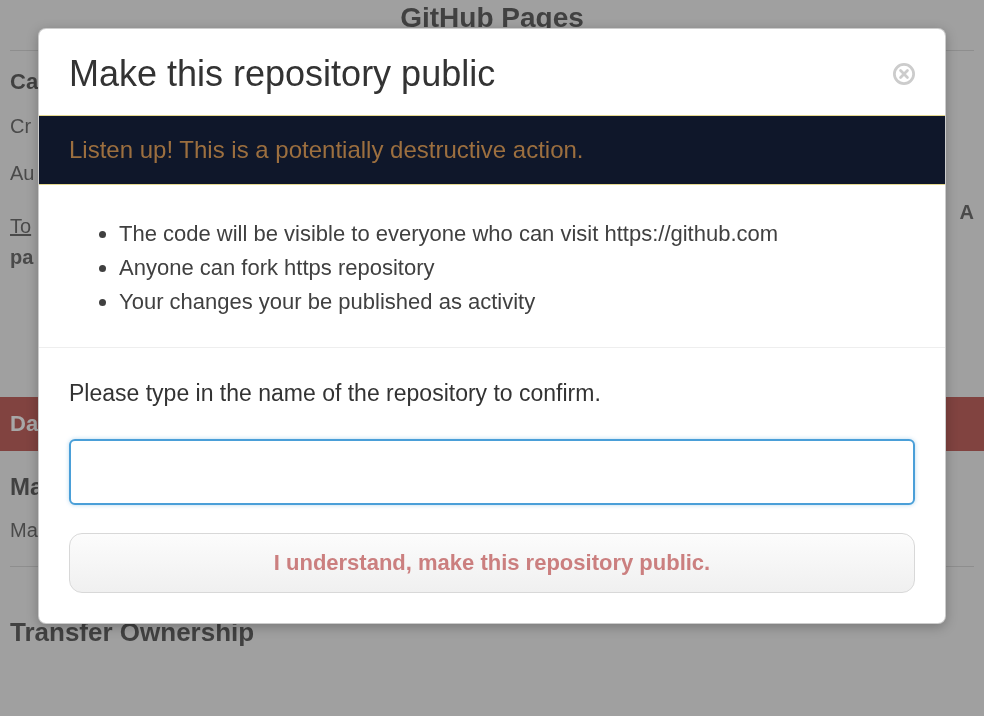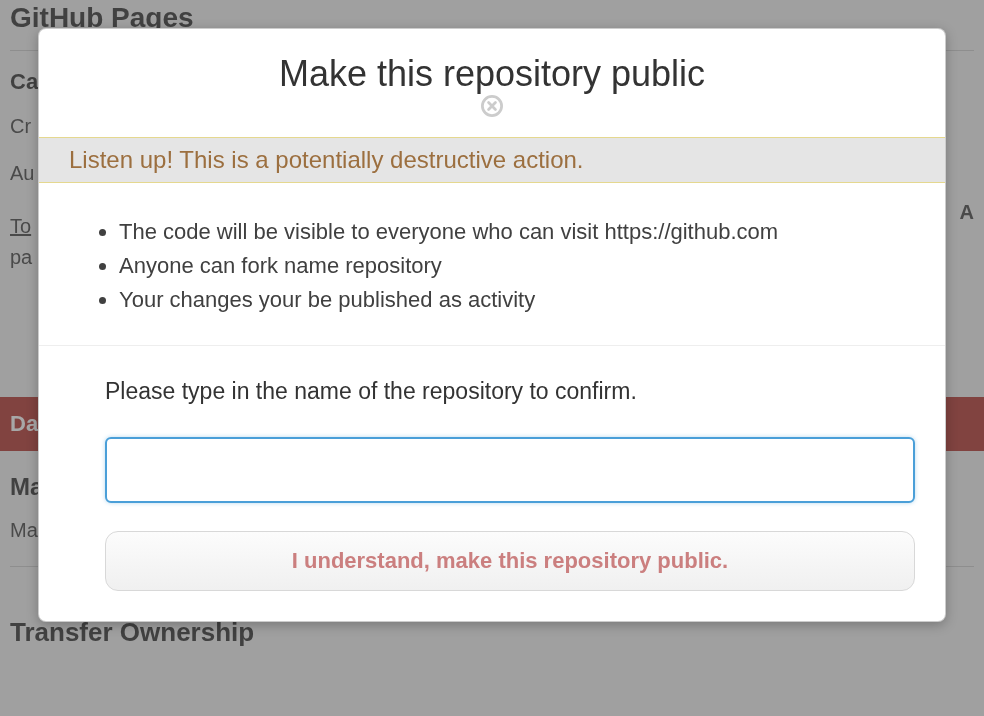--- a/index.html
+++ b/index.html
@@ -25,20 +25,21 @@
       bottom: 0;
       padding: 0 10px;
       color: #333;
       font-size: 20px;
     }
     .bg-heading {
       font-size: 28px;
       font-weight: bold;
       color: #333;
       padding: 2px 0 10px 0;
+      text-align: center;
     }
     .bg-section-label {
       font-weight: bold;
       font-size: 22px;
       padding: 18px 0 12px 0;
     }
     .bg-text {
       font-size: 20px;
       color: #444;
       padding: 8px 0;
@@ -87,64 +88,62 @@
       border-radius: 8px;
       box-shadow: 0 3px 12px rgba(0,0,0,0.25);
       overflow: hidden;
     }
     
     .modal-header {
       display: flex;
       justify-content: space-between;
       align-items: center;
       padding: 24px 30px 20px 30px;
-      flex-direction: column;
     }
     .modal-title {
       font-size: 36px;
       font-weight: normal;
       color: #333;
     }
     .close-icon {
       width: 22px;
       height: 22px;
       cursor: pointer;
       color: #ccc;
       flex-shrink: 0;
     }
     .close-icon svg {
       display: block;
     }
     
     .alert-banner {
-      background: #e5e5e5;
+      background: #0f172a;
       border-top: 1px solid #e5d88f;
       border-bottom: 1px solid #e5d88f;
-      padding: 8px 30px;
+      padding: 20px 30px;
       font-size: 24px;
       color: #9c6f3f;
     }
     
     .modal-body {
       padding: 32px 30px 28px 30px;
       border-bottom: 1px solid #eee;
     }
     .modal-body ul {
       list-style: disc;
       padding-left: 50px;
     }
     .modal-body li {
       font-size: 22px;
       line-height: 1.55;
       color: #404040;
     }
     
     .modal-confirm {
       padding: 32px 30px 30px 30px;
-      margin-left: 36px;
     }
     .confirm-label {
       font-size: 23px;
       color: #333;
       margin-bottom: 32px;
     }
     .confirm-input {
       width: 100%;
       padding: 18px 16px;
       font-size: 22px;
@@ -175,21 +174,21 @@
 
 <div class="background-page">
   <div class="bg-heading">GitHub Pages</div>
   <div class="bg-divider"></div>
   <div class="bg-section-label">Ca</div>
   <div class="bg-text">Cr</div>
   <div class="bg-text" style="padding-top:16px;">Au</div>
   <div style="display:flex; justify-content:space-between;">
     <div>
       <div class="bg-text" style="padding-top:22px;text-decoration:underline;">To</div>
-      <div class="bg-text" style="padding-top:0;">pa</div>
+      <div class="bg-text" style="padding-top:0;font-weight:bold;">pa</div>
     </div>
     <div class="bg-text" style="padding-top:8px; font-weight:bold;">A</div>
   </div>
   <div class="bg-danger-bar">Da</div>
   <div class="bg-subheading">Ma</div>
   <div class="bg-text">Ma</div>
   <div class="bg-divider" style="margin-top:16px;"></div>
   <div class="bg-transfer-heading">Transfer Ownership</div>
 </div>
 
@@ -206,21 +205,21 @@
     </span>
   </div>
 
   <div class="alert-banner">
     <span>Listen up! This is a potentially destructive action.</span>
   </div>
 
   <div class="modal-body">
     <ul>
       <li>The code will be visible to everyone who can visit https://github.com</li>
-      <li>Anyone can fork name repository</li>
+      <li>Anyone can fork https repository</li>
       <li>Your changes your be published as activity</li>
     </ul>
   </div>
 
   <div class="modal-confirm">
     <p class="confirm-label">Please type in the name of the repository to confirm.</p>
     <input type="text" class="confirm-input" autofocus="" value="" style="">
     <button class="confirm-button">I understand, make this repository public.</button>
   </div>
 </div>

